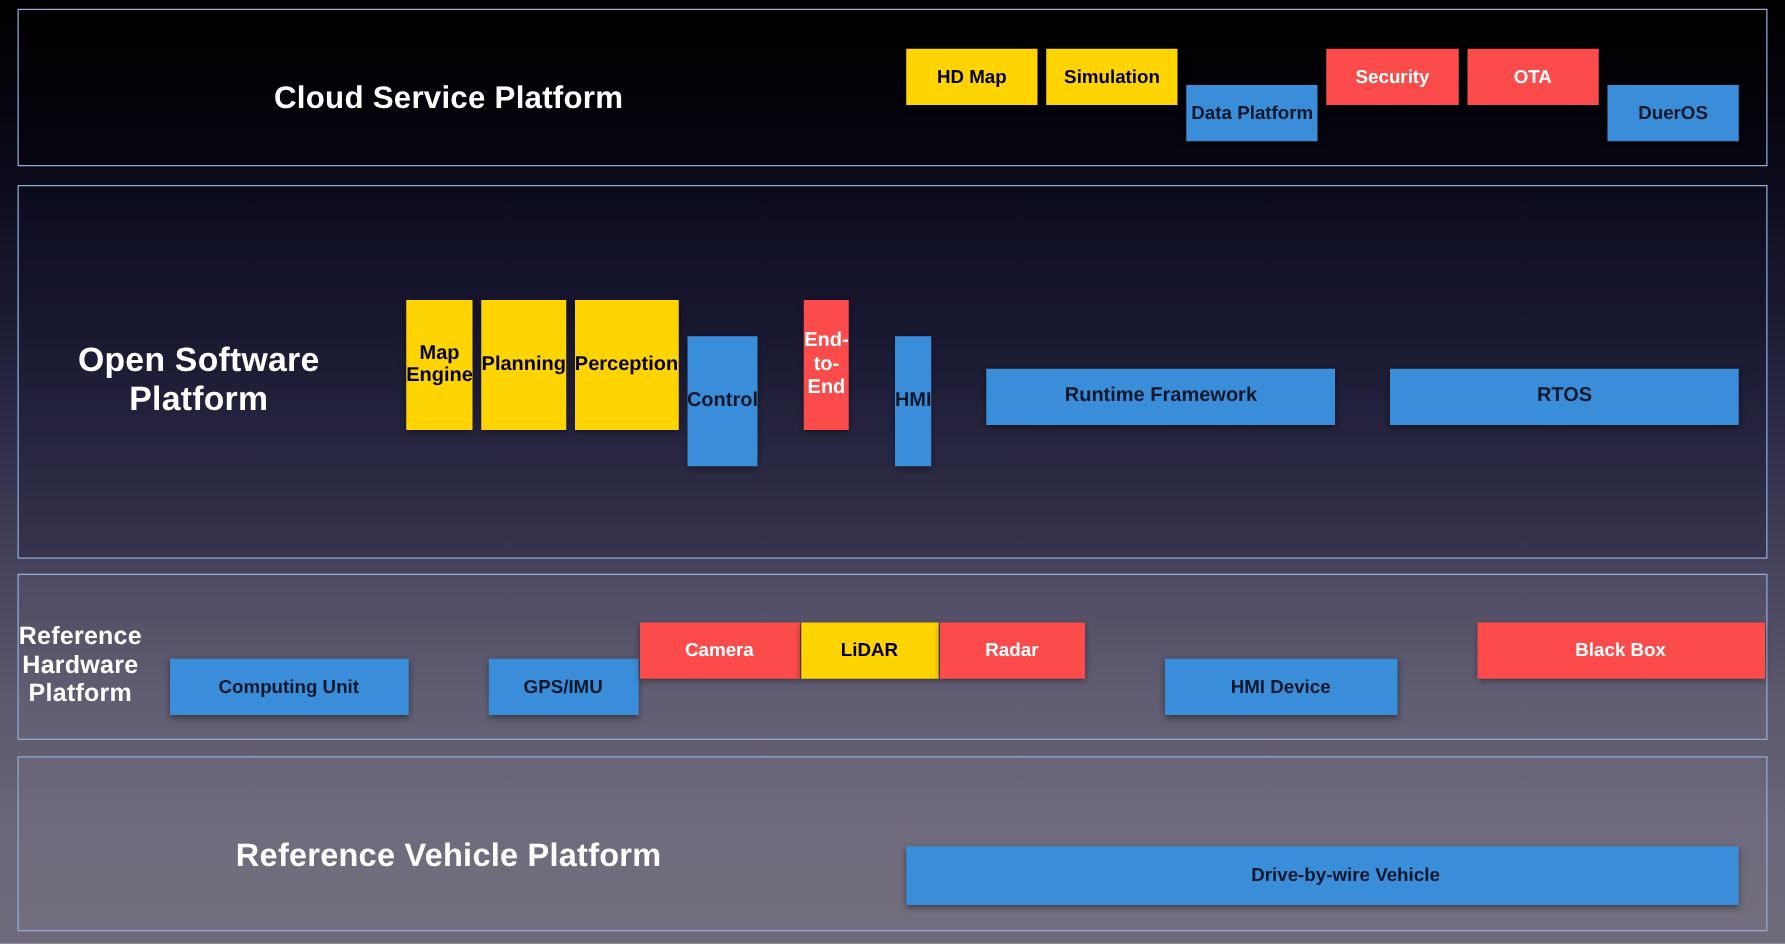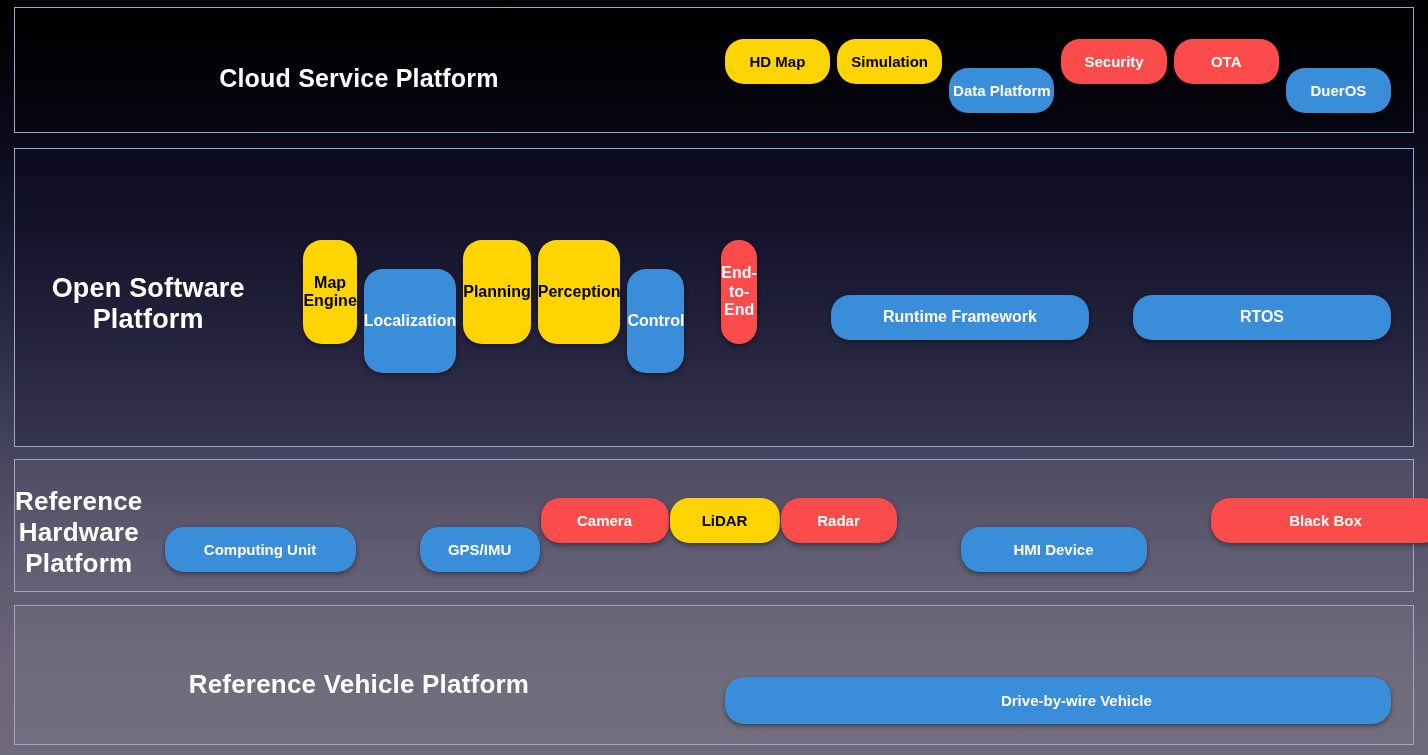--- a/index.html
+++ b/index.html
@@ -50,42 +50,41 @@
 
   .layer-title {
     color: #ffffff;
     font-weight: bold;
     text-align: center;
     width: 100%;
     letter-spacing: 0.2px;
   }
   .layer-cloud    .layer-title { font-size: 25px; margin-top: 16px; }
   .layer-software .layer-title { font-size: 27px; margin-top: 12px; }
-  .layer-hardware .layer-title { font-size: 26px; margin-top: 13px; }
+  .layer-hardware .layer-title { font-size: 20px; margin-top: 13px; }
   .layer-vehicle  .layer-title { font-size: 26px; margin-top: 18px; }
 
   
   .row {
     display: flex;
     width: 100%;
     padding: 0 22px;
   }
 
   .box {
     display: flex;
     align-items: center;
     justify-content: center;
     text-align: center;
     font-weight: bold;
     line-height: 1.15;
     box-shadow: 0 2px 5px rgba(0,0,0,0.45);
-    border-radius: 19px;
   }
 
-  .box.blue   { background: #3a8dd8; color: #ffffff; margin-top: 29px; }
+  .box.blue   { background: #3a8dd8; color: #0f172a; margin-top: 29px; }
   .box.yellow { background: #ffd400; color: #000000; }
   .box.red    { background: #fb4b4b; color: #ffffff; }
 
   
   .row-cloud { margin-top: 12px; gap: 7px; }
   .row-cloud .box { flex: 1; height: 45px; font-size: 15px; }
 
   
   .row-modules { margin-top: 18px; gap: 7px; align-items: stretch; }
   .row-modules .box { height: 104px; font-size: 16px; }
@@ -138,25 +137,25 @@
       <div class="box red">OTA</div>
       <div class="box blue">DuerOS</div>
     </div>
   </section>
 
   <section class="layer layer-software">
     <h2 class="layer-title">Open Software Platform</h2>
 
     <div class="row row-modules">
       <div class="box yellow b-map">Map Engine</div>
-      <div class="box blue b-loc">Localization</div>
       <div class="box yellow b-pla">Planning</div>
       <div class="box yellow b-per">Perception</div>
       <div class="box blue b-con">Control</div>
       <div class="box red b-e2e">End-to-End</div>
+      <div class="box blue b-hmi">HMI</div>
     </div>
 
     <div class="row row-bar">
       <div class="box blue">Runtime Framework</div>
     </div>
 
     <div class="row row-bar">
       <div class="box blue">RTOS</div>
     </div>
   </section>

